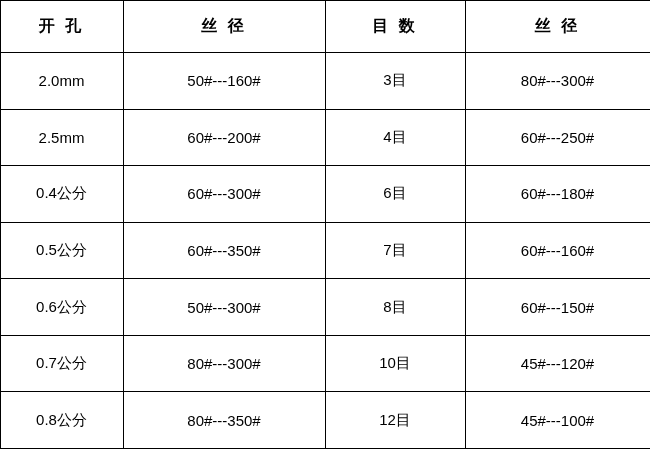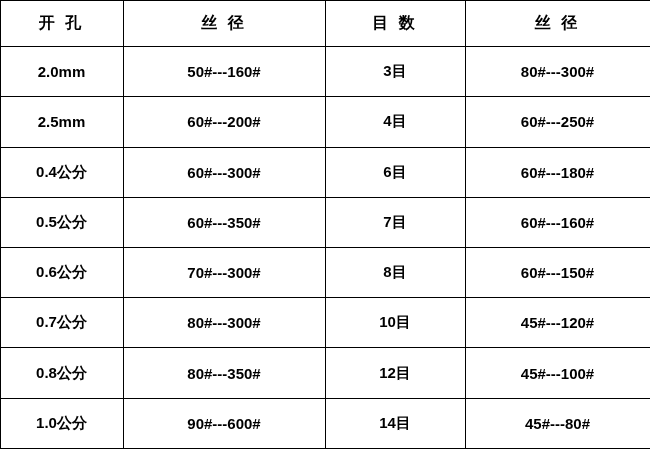--- a/index.html
+++ b/index.html
@@ -27,21 +27,21 @@
     border-collapse: collapse;
     table-layout: fixed;
     width: 650px;
     height: 449px;
   }
   table.spec-table td {
     border: 1px solid #000000;
     text-align: center;
     vertical-align: middle;
     font-size: 15px;
-    font-weight: bold;
+    font-weight: normal;
     color: #000000;
     padding: 0;
     white-space: nowrap;
   }
   table.spec-table tr.header-row td {
     font-size: 16px;
     letter-spacing: 3px;
     font-weight: bold;
   }
   
@@ -91,37 +91,31 @@
         <td>60#---180#</td>
       </tr>
       <tr class="body-row">
         <td>0.5公分</td>
         <td>60#---350#</td>
         <td>7目</td>
         <td>60#---160#</td>
       </tr>
       <tr class="body-row">
         <td>0.6公分</td>
-        <td>70#---300#</td>
+        <td>50#---300#</td>
         <td>8目</td>
         <td>60#---150#</td>
       </tr>
       <tr class="body-row">
         <td>0.7公分</td>
         <td>80#---300#</td>
         <td>10目</td>
         <td>45#---120#</td>
       </tr>
       <tr class="body-row">
         <td>0.8公分</td>
         <td>80#---350#</td>
         <td>12目</td>
         <td>45#---100#</td>
       </tr>
-      <tr class="body-row">
-        <td>1.0公分</td>
-        <td>90#---600#</td>
-        <td>14目</td>
-        <td>45#---80#</td>
-      </tr>
     </tbody>
   </table>
 </div>
 
 </body></html>

